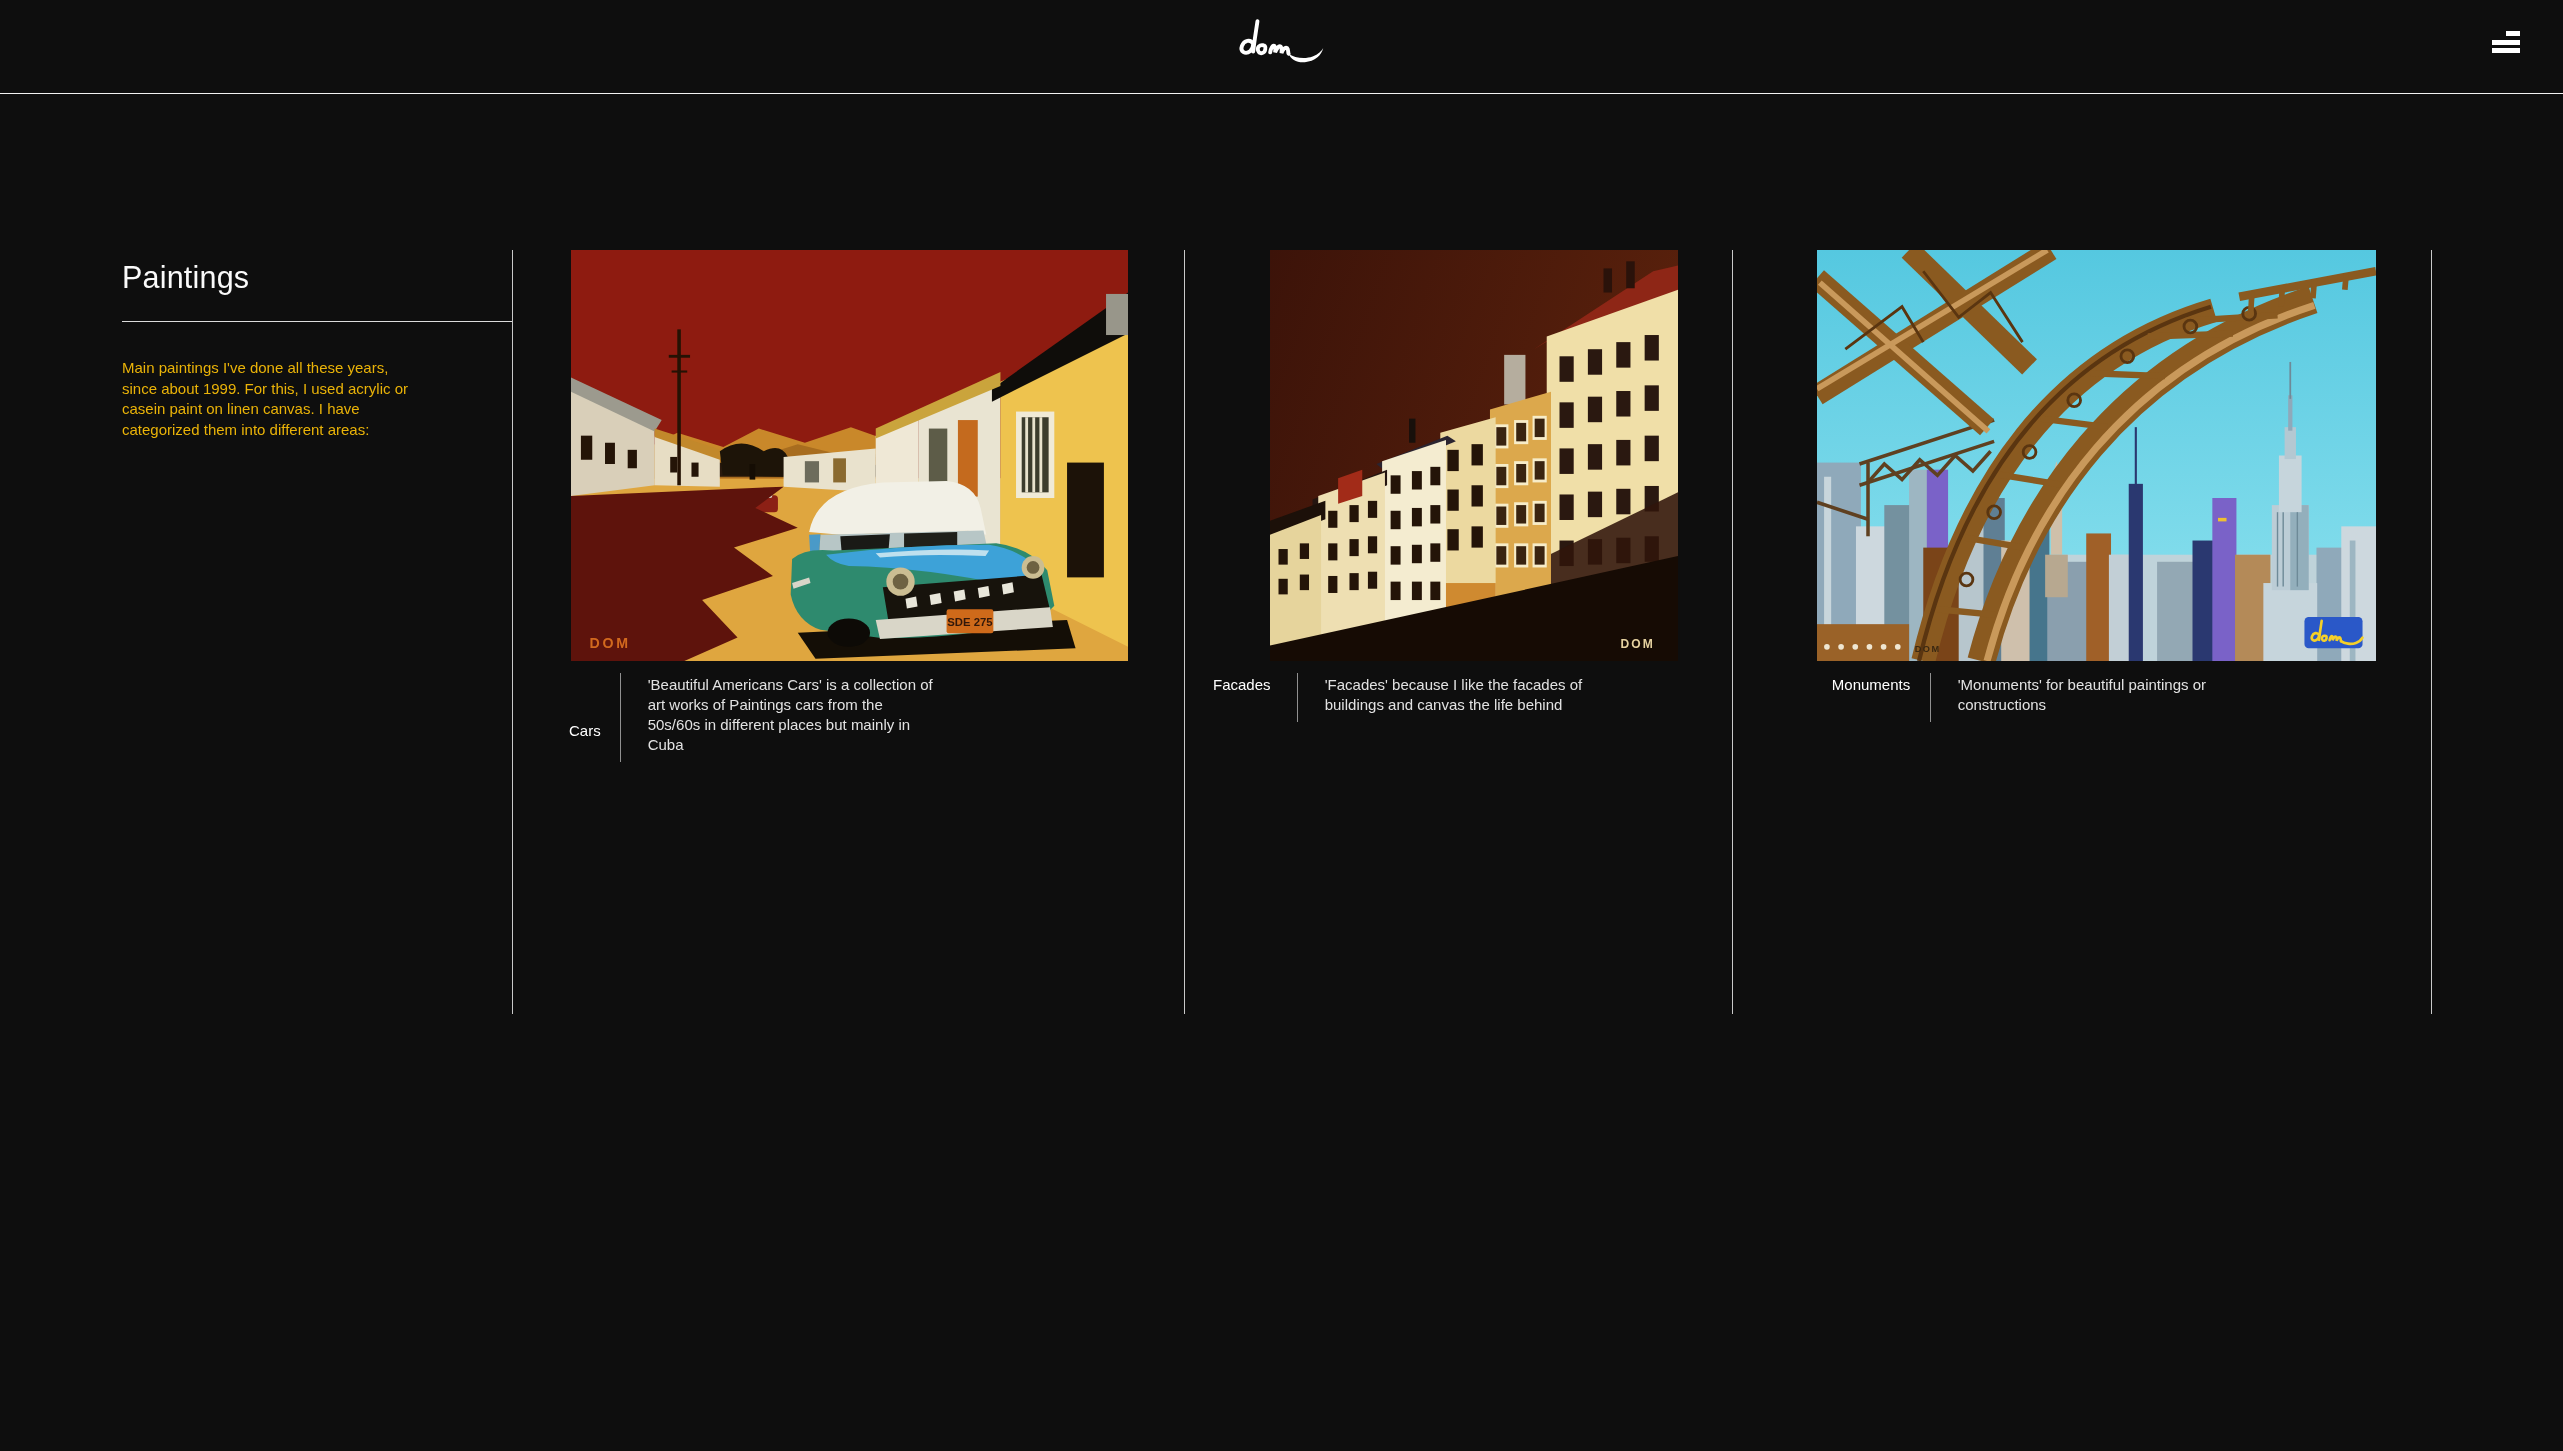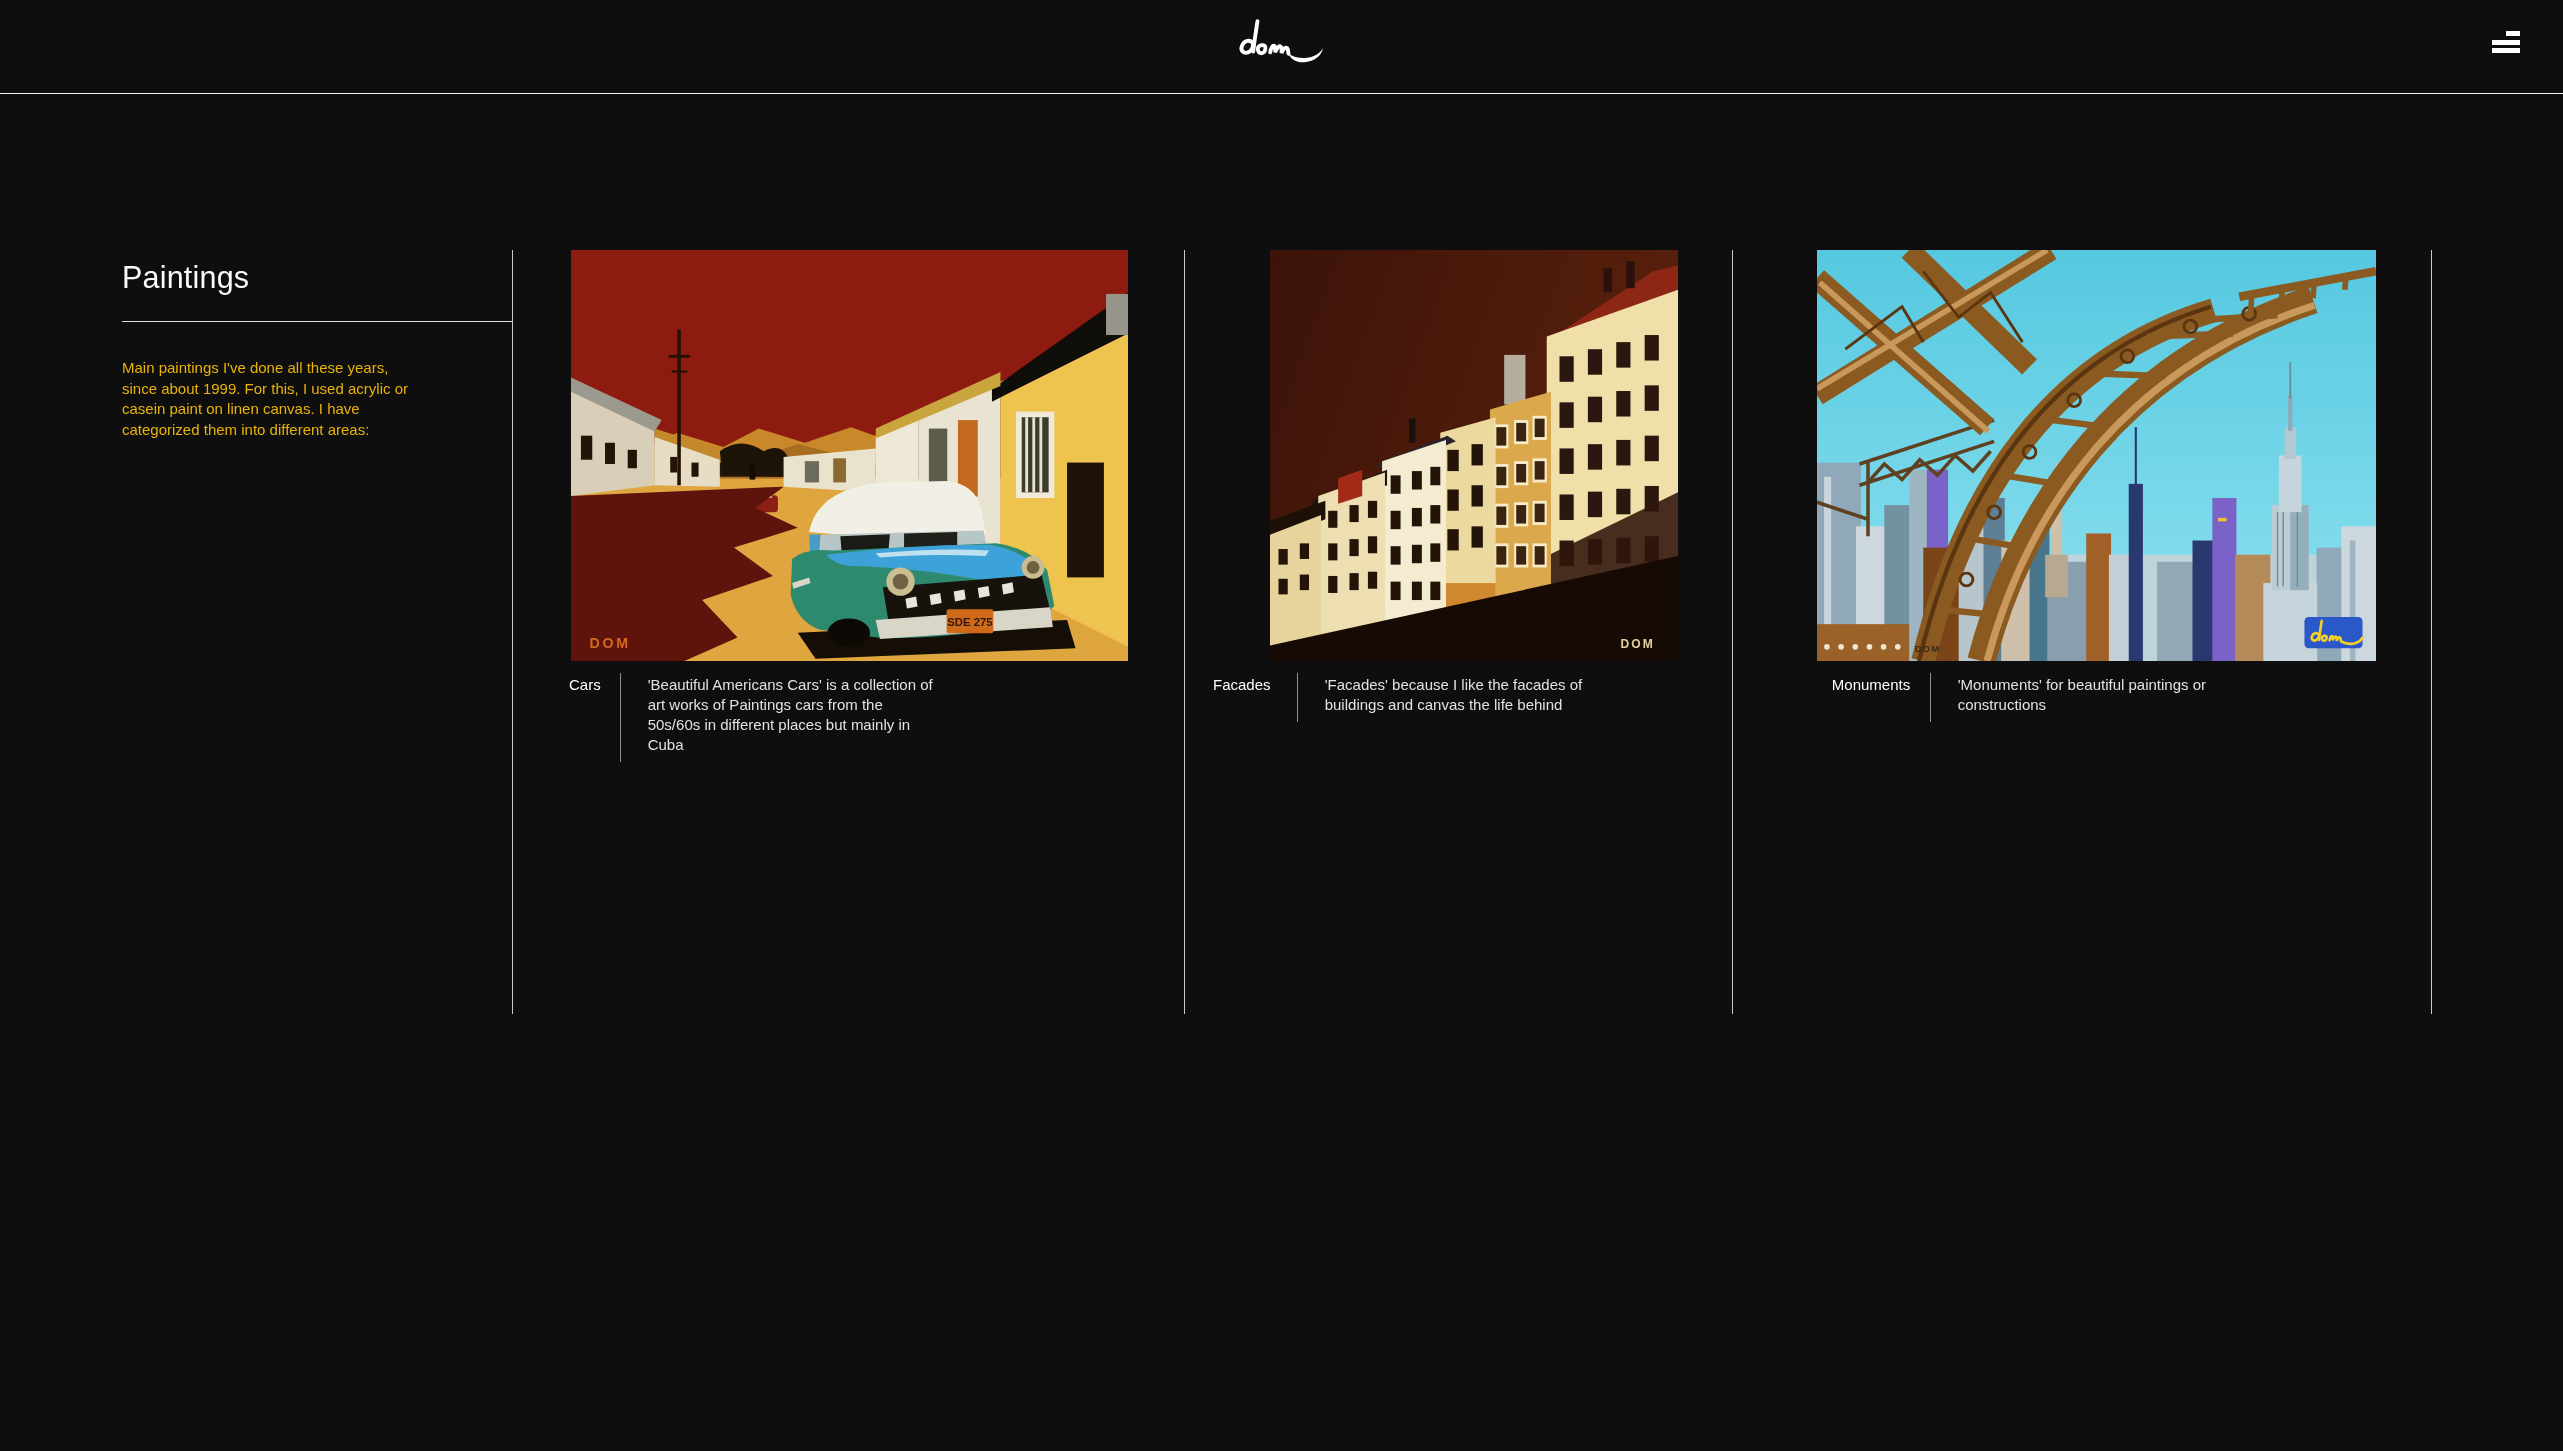--- a/index.html
+++ b/index.html
@@ -45,21 +45,21 @@
   #p2{left:1270px;width:408px;}
   #p3{left:1817px;width:559px;}
 
   
   .caption{
     position:absolute;top:675px;display:flex;align-items:stretch;
     font-size:15px;line-height:20px;color:#e2e2e2;
   }
   #c1{left:569px;} #c2{left:1213px;} #c3{left:1812px;}
   .cap-label{color:#ffffff;cursor:pointer;}
-  #c1 .cap-label{width:51px;} #c2 .cap-label{width:84px;} #c3 .cap-label{width:118px;text-align:center;}
+  #c1 .cap-label{width:51px;margin-top:46px;} #c2 .cap-label{width:84px;} #c3 .cap-label{width:118px;text-align:center;}
   .cap-rule{width:0.7px;background:#909090;margin:-2.1px 0 -7px 0;}
   .cap-text{margin-left:27px;}
   .cap-text div{white-space:nowrap;}
 </style>
 </head>
 <body>
 
 <div class="stage">
 
   <header class="header">

